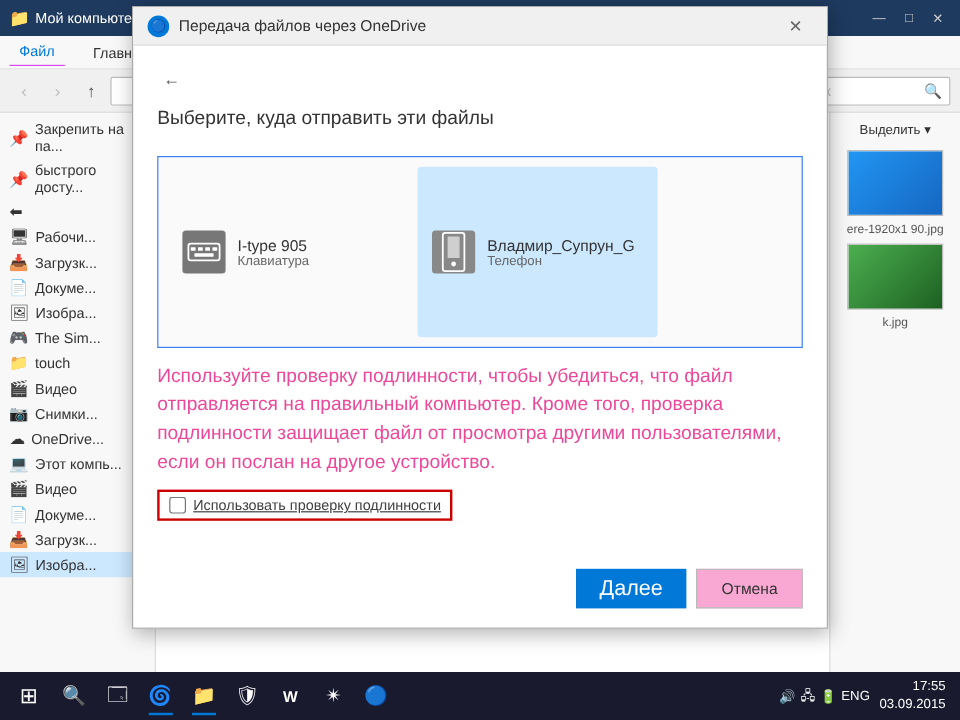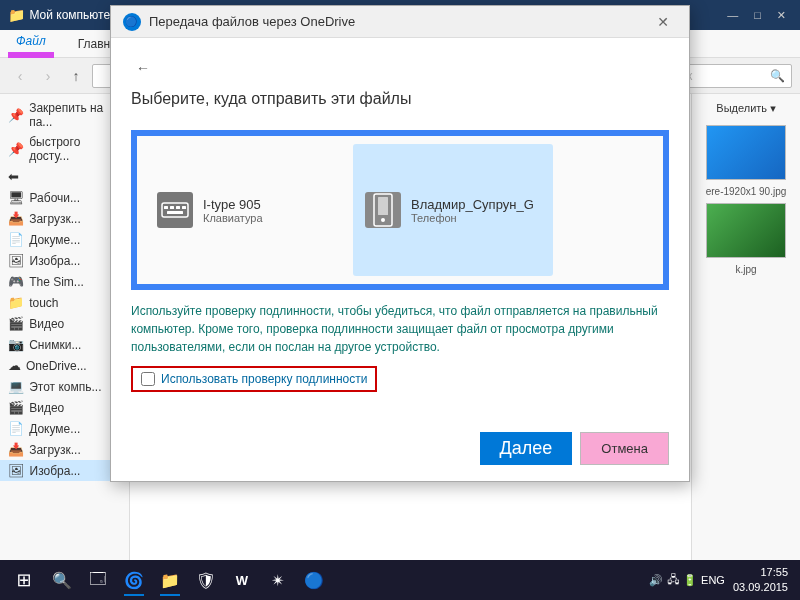--- a/index.html
+++ b/index.html
@@ -45,23 +45,22 @@
       padding: 0 8px;
       gap: 16px;
     }
     .fe-ribbon-tab {
       font-size: 12px;
       padding: 4px 8px;
       cursor: pointer;
       color: #333;
     }
     .fe-ribbon-tab.active {
-      border-bottom: 6px solid #d946ef;
+      border-bottom: 1px solid #d946ef;
       color: #0078d7;
-      font-style: italic;
     }
 
     .fe-toolbar {
       background: #f0f0f0;
       height: 36px;
       display: flex;
       align-items: center;
       padding: 0 8px;
       border-bottom: 1px solid #ddd;
       gap: 4px;
@@ -288,21 +287,21 @@
       width: 24px; height: 24px;
       display: flex; align-items: center; justify-content: center;
       cursor: pointer;
       color: #555;
       font-size: 14px;
       border: 1px solid transparent;
       border-radius: 2px;
     }
 
     .device-list {
-      border: 6px solid #3b82f6;
+      border: 1px solid #3b82f6;
       min-height: 160px;
       margin-bottom: 12px;
       display: flex;
       flex-direction: row;
       padding: 8px;
       gap: 8px;
       background: #fafafa;
     }
 
     .device-item {
@@ -323,22 +322,22 @@
       display: flex; align-items: center; justify-content: center;
       color: white;
       font-size: 18px;
     }
 
     .device-info { display: flex; flex-direction: column; }
     .device-name { font-size: 13px; color: #333; font-weight: 500; }
     .device-type { font-size: 11px; color: #666; }
 
     .dialog-auth-text {
-      font-size: 12px;
-      color: #0f766e;
+      font-size: 16px;
+      color: #ec4899;
       line-height: 1.5;
       margin-bottom: 10px;
     }
 
     .dialog-checkbox-row {
       display: flex;
       align-items: center;
       gap: 6px;
       margin-bottom: 16px;
       border: 2px solid #e00;
@@ -348,22 +347,23 @@
 
     .dialog-checkbox {
       width: 14px; height: 14px;
       border: 1px solid #999;
       background: white;
       cursor: pointer;
     }
 
     .dialog-checkbox-label {
       font-size: 12px;
-      color: #0369a1;
-      cursor: pointer;
+      color: #404040;
+      cursor: pointer;
+      text-decoration: underline;
     }
 
     .dialog-footer {
       display: flex;
       justify-content: flex-end;
       padding: 8px 20px 16px;
       gap: 8px;
     }
 
     .btn-primary {

